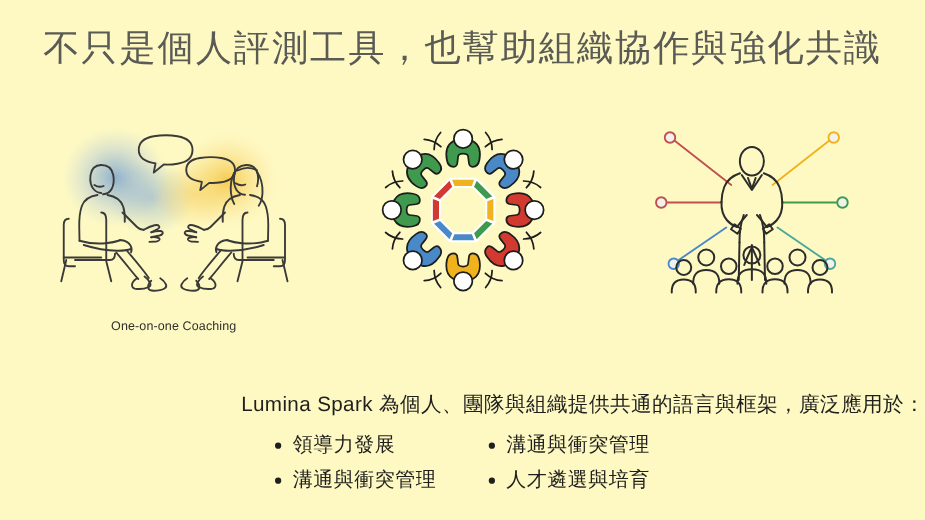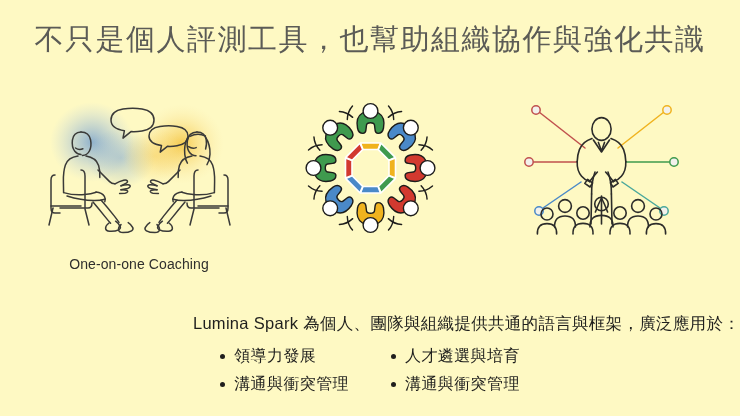--- a/index.html
+++ b/index.html
@@ -45,21 +45,21 @@
     flex-direction: column;
     align-items: center;
   }
   .art {
     width: 205px; height: 148px;
     position: relative;
   }
   .art svg { display: block; width: 100%; height: 100%; }
   .panel-caption {
     margin-top: 12px;
-    font-size: 14px;
+    font-size: 10px;
     color: #2f2f2d;
     letter-spacing: .1px;
     white-space: nowrap;
   }
 
   
   #summary {
     position: absolute;
     left: 0; right: 0;
     top: 313px;
@@ -414,23 +414,23 @@
           <span>領導力發展</span>
         </div>
         <div class="bullet">
           <span class="dot"></span>
           <span>溝通與衝突管理</span>
         </div>
       </div>
       <div class="bullet-col right">
         <div class="bullet">
           <span class="dot"></span>
-          <span>人才遴選與培育</span>
+          <span>溝通與衝突管理</span>
         </div>
         <div class="bullet">
           <span class="dot"></span>
-          <span>溝通與衝突管理</span>
+          <span>人才遴選與培育</span>
         </div>
       </div>
     </div>
   </div>
 
 </div>
 
 </body></html>

